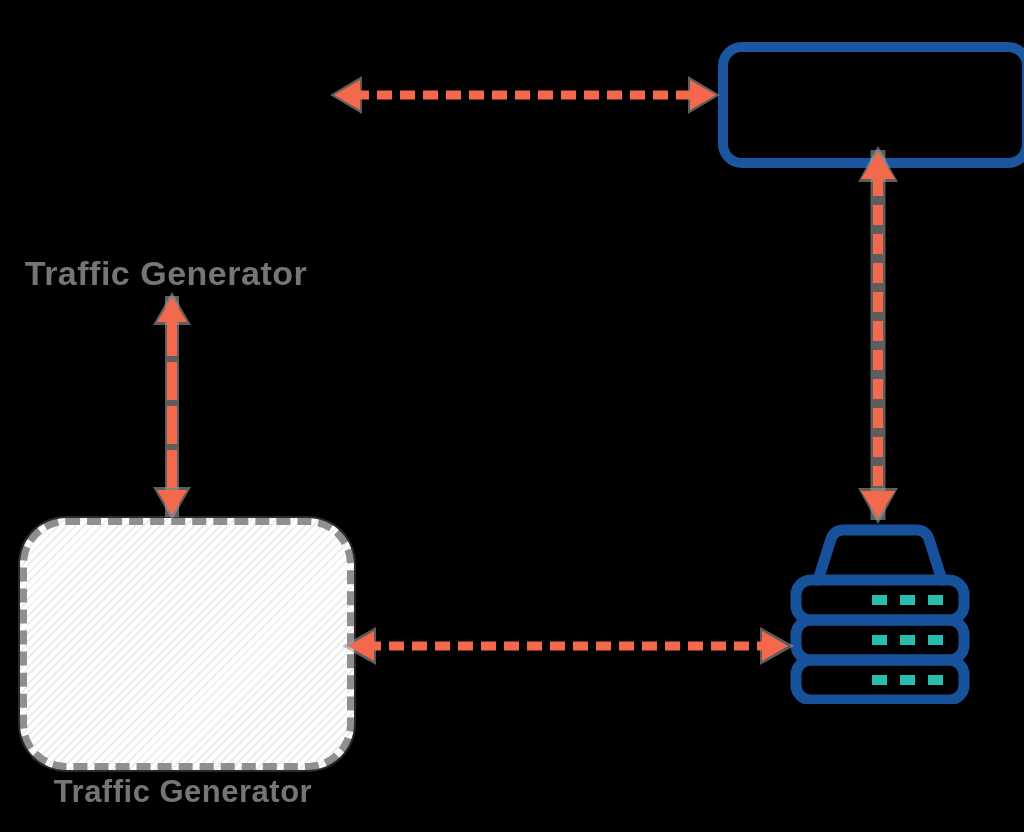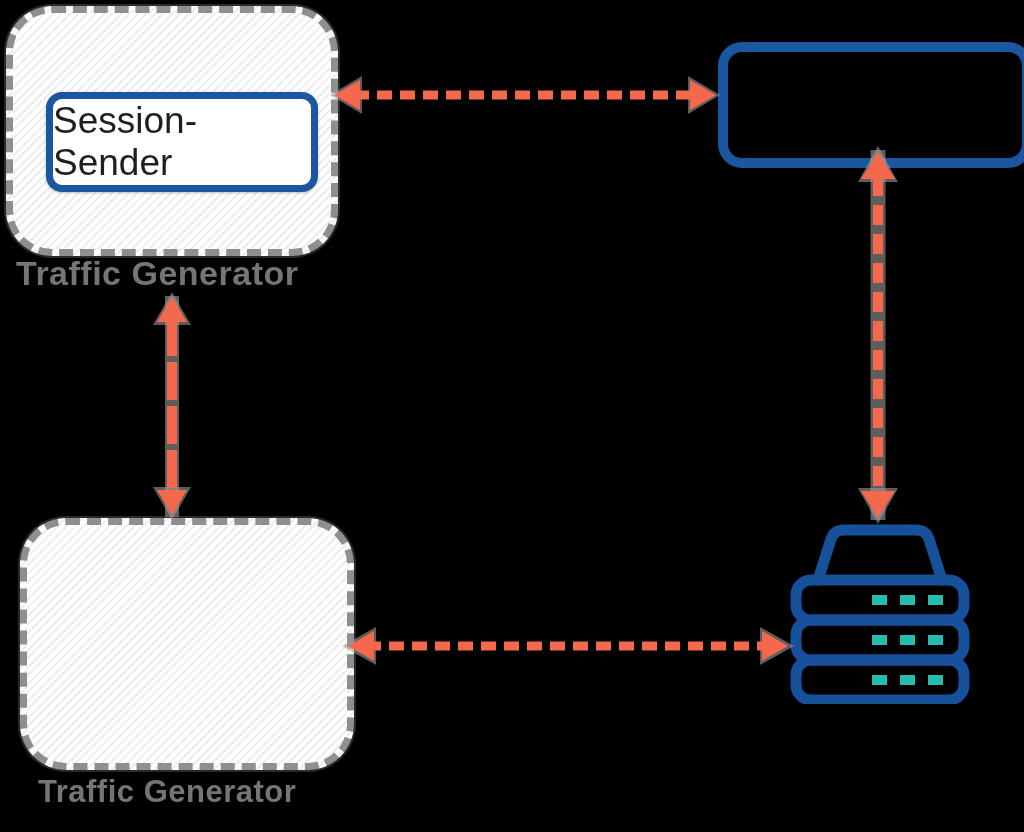--- a/index.html
+++ b/index.html
@@ -21,21 +21,21 @@
     position:absolute;
     background:var(--boxFill,#fff);
     border:7px solid var(--nodeBorder,#1B56A0);
     border-radius:16px;
     display:flex;align-items:center;justify-content:center;
     color:var(--boxText,#1f1f1f);
     box-shadow:0 1px 3px rgba(0,0,0,0.25);
   }
   .box-sender{left:33px;top:79px;width:258px;height:86px;font-size:37px;}
   .caption{
-    position:absolute;font-weight:bold;
+    position:absolute;text-align:center;font-weight:bold;
     color:var(--caption,#7C7C7C);opacity:0.95;letter-spacing:0.5px;
   }
   .caption-top{left:16px;top:254px;width:300px;font-size:34px;}
   .caption-bottom{left:38px;top:774px;width:290px;font-size:31px;}
   .responder-box{
     position:absolute;left:718px;top:42px;width:294px;height:106px;
     border:10px solid var(--nodeBorder,#1B56A0);
     border-radius:24px;background:transparent;
   }
   .server-svg{position:absolute;left:788px;top:520px;width:184px;height:184px;}
@@ -45,25 +45,20 @@
   .arrow-line{stroke:var(--arrow,#F4694C);fill:none;}
   .arrow-head{fill:var(--arrow,#F4694C);}
   .arrow-shadow{stroke:var(--arrowShadow,#9B9B9B);fill:none;opacity:0.6;}
   .arrow-head-shadow{fill:var(--arrowShadow,#9B9B9B);opacity:0.6;}
 </style>
 </head>
 <body>
 
 <div class="canvas">
 
-  <div class="container-group group-top">
-    <div class="node-box box-sender">
-      <span>Session-Sender</span>
-    </div>
-  </div>
   <div class="caption caption-top">Traffic Generator</div>
 
   <div class="container-group group-bottom">
     
   </div>
   <div class="caption caption-bottom">Traffic Generator</div>
 
   <div class="responder-box">
     <span></span>
   </div>

